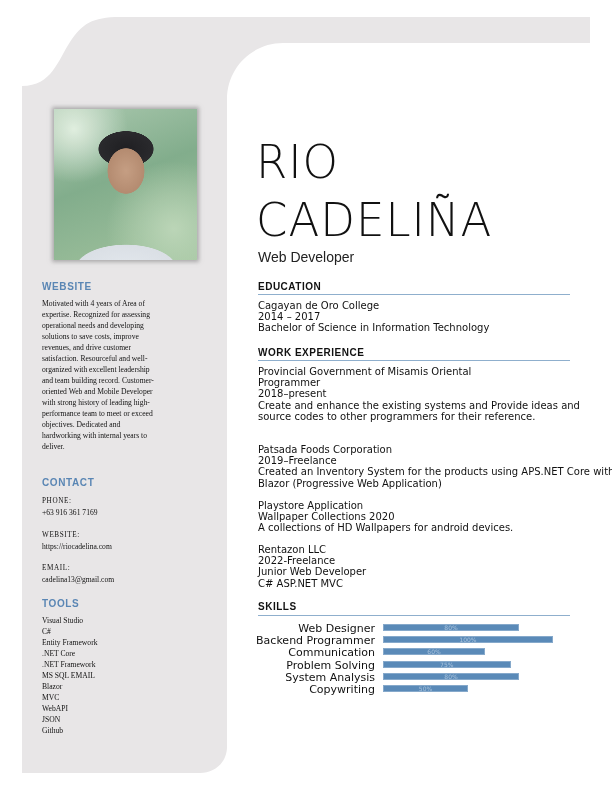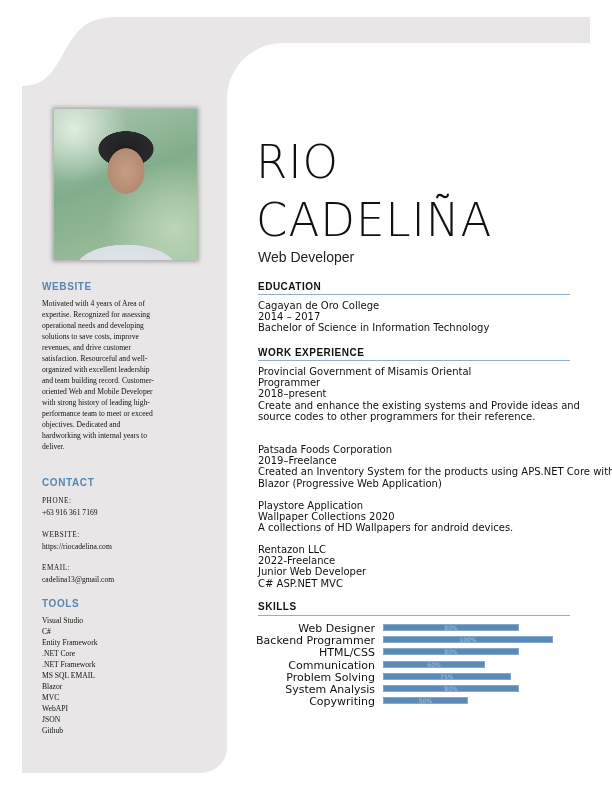--- a/index.html
+++ b/index.html
@@ -152,26 +152,20 @@
         <span class="skill-pct">80%</span>
       </div>
   </div>
   <div class="skill-row">
     <span class="skill-label">Backend Programmer</span>
     <div class="skill-bar" style="width: 170px; background: rgb(90, 138, 184);">
         <span class="skill-pct">100%</span>
       </div>
   </div>
   <div class="skill-row">
-    <span class="skill-label">HTML/CSS</span>
-    <div class="skill-bar" style="width: 136px; background: rgb(90, 138, 184);">
-        <span class="skill-pct">80%</span>
-      </div>
-  </div>
-  <div class="skill-row">
     <span class="skill-label">Communication</span>
     <div class="skill-bar" style="width: 102px; background: rgb(90, 138, 184);">
         <span class="skill-pct">60%</span>
       </div>
   </div>
   <div class="skill-row">
     <span class="skill-label">Problem Solving</span>
     <div class="skill-bar" style="width: 127.5px; background: rgb(90, 138, 184);">
         <span class="skill-pct">75%</span>
       </div>

